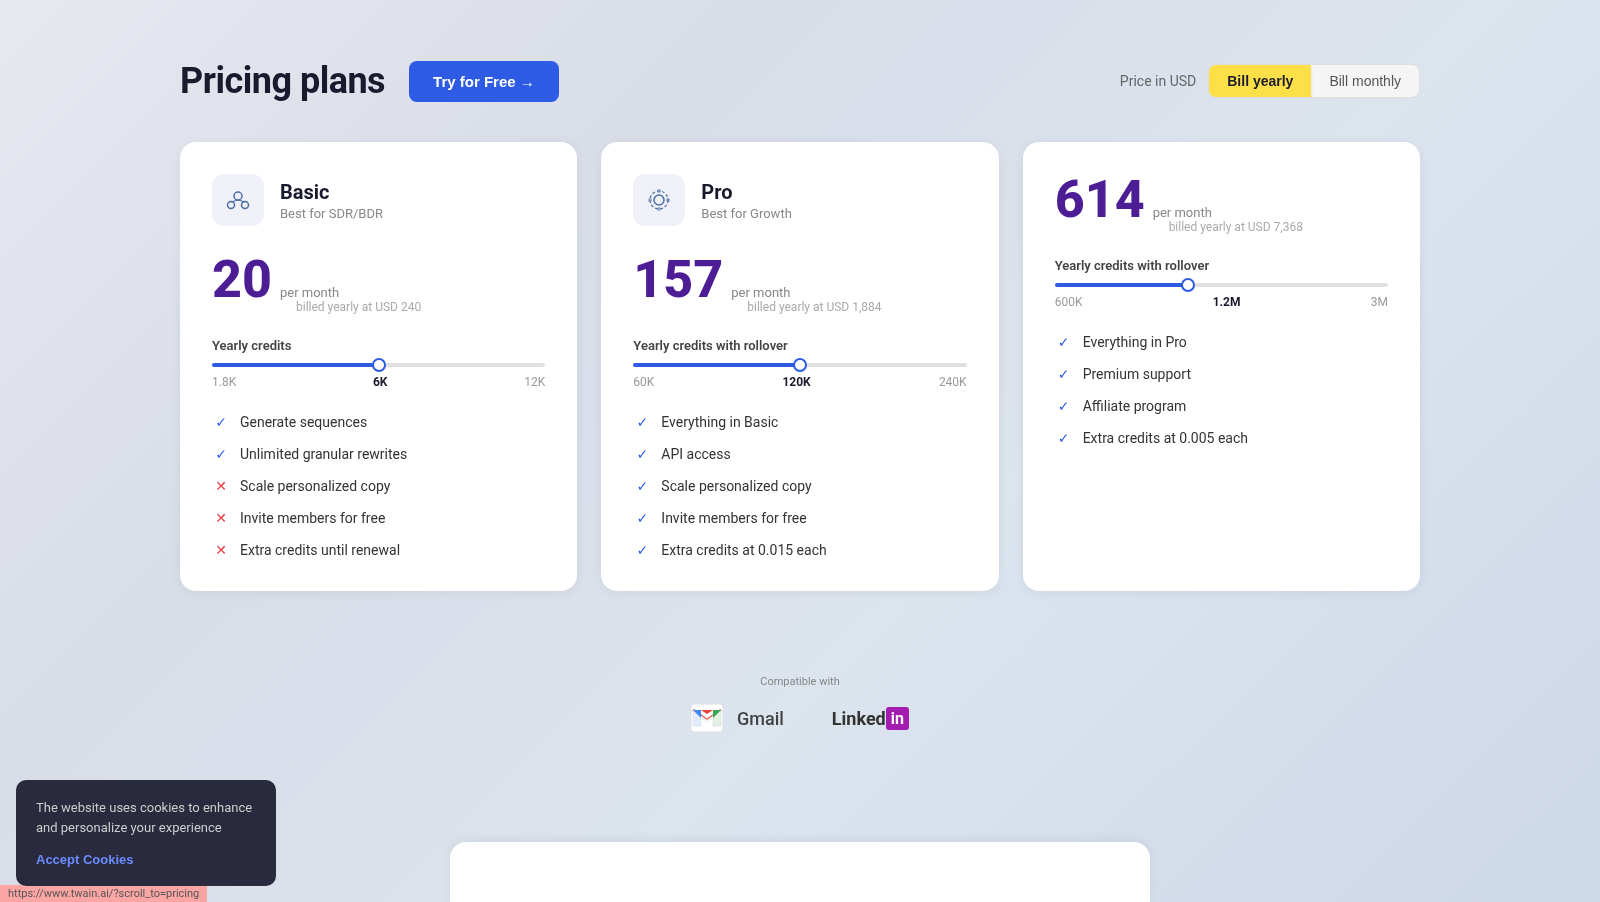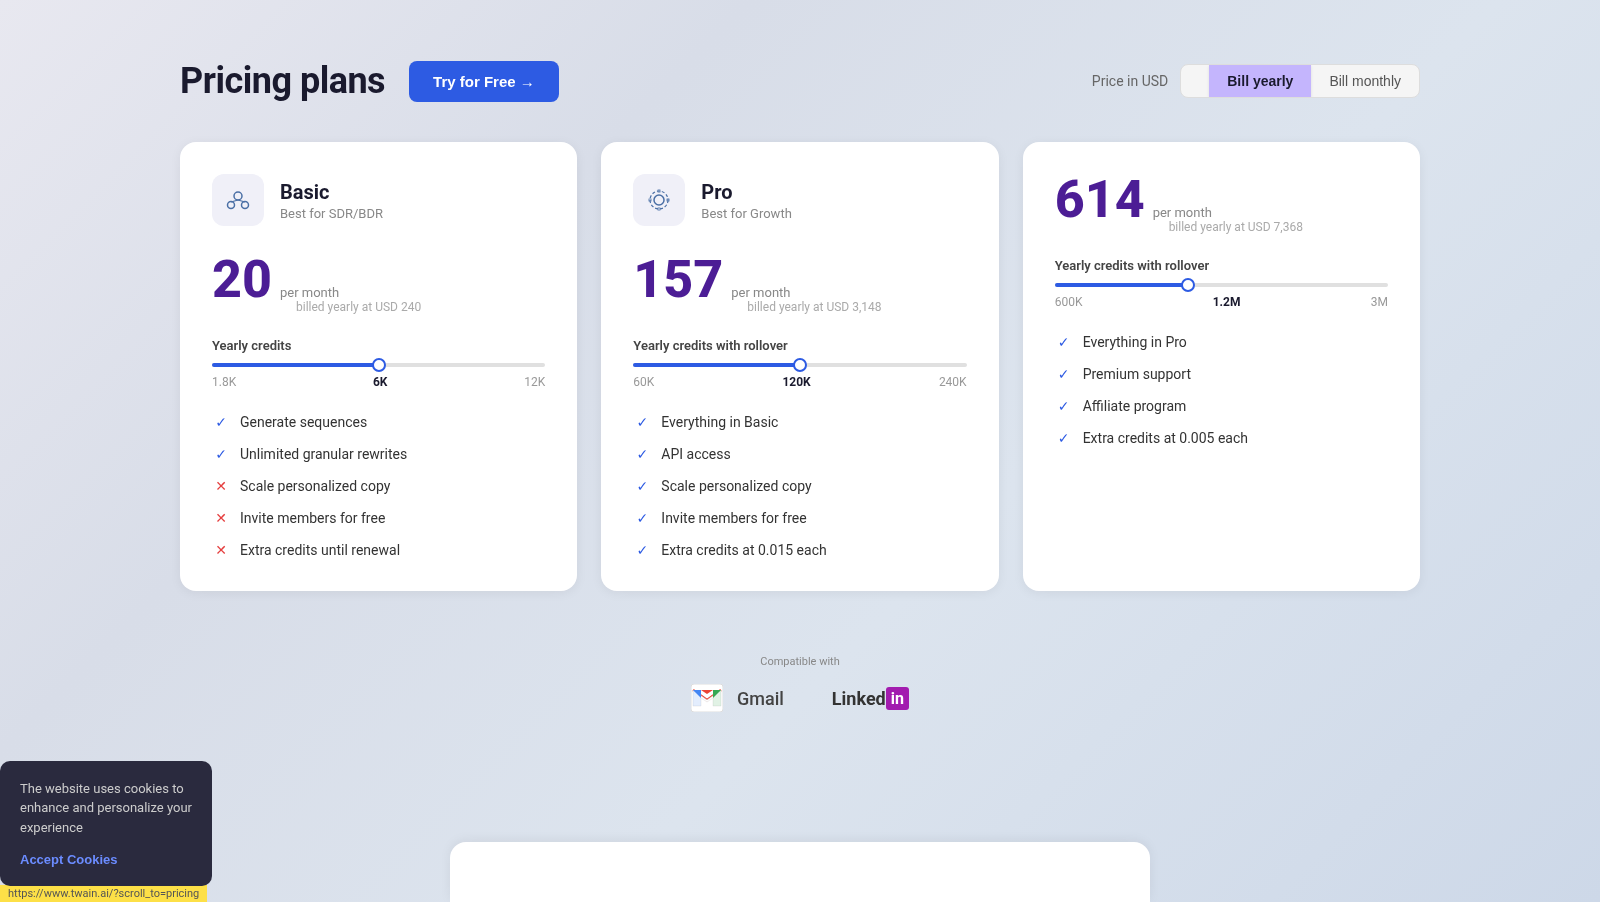--- a/index.html
+++ b/index.html
@@ -75,33 +75,32 @@
       padding: 8px 18px;
       font-size: 14px;
       font-weight: 500;
       cursor: pointer;
       border: none;
       background: transparent;
       color: #555;
     }
 
     .billing-btn.active {
-      background: #c4b5fd;
+      background: #fde047;
       color: #1a1a2e;
       font-weight: 600;
       box-shadow: 0 1px 3px rgba(0,0,0,0.1);
-      margin-left: 28px;
     }
 
     
     .cards-container {
       display: grid;
       grid-template-columns: 1fr 1fr 1fr;
       gap: 24px;
-      margin-bottom: 64px;
+      margin-bottom: 84px;
     }
 
     .card {
       background: white;
       border-radius: 16px;
       padding: 32px;
       box-shadow: 0 2px 12px rgba(0,0,0,0.06);
     }
 
     .card-header {
@@ -305,26 +304,26 @@
       padding: 2px 5px;
       border-radius: 3px;
       font-size: 16px;
       font-weight: 700;
     }
 
     
     .cookie-banner {
       position: fixed;
       bottom: 16px;
-      left: 0;
+      left: 16px;
       background: #2a2a3e;
       color: white;
       border-radius: 10px;
       padding: 18px 20px;
-      width: 212px;
+      width: 260px;
       z-index: 100;
     }
 
     .cookie-text {
       font-size: 13px;
       color: #ccc;
       margin-bottom: 12px;
       line-height: 1.5;
     }
 
@@ -335,21 +334,21 @@
       cursor: pointer;
       background: none;
       border: none;
     }
 
     
     .url-bar {
       position: fixed;
       bottom: 0;
       left: 0;
-      background: #fde047;
+      background: #fca5a5;
       color: #555;
       font-size: 11px;
       padding: 2px 8px;
       border-top: 1px solid #ddd;
     }
 
     
     .bottom-partial {
       position: absolute;
       bottom: 0;
@@ -462,21 +461,21 @@
         <div>
           <div class="card-name">Pro</div>
           <div class="card-subtitle">Best for Growth</div>
         </div>
       </div>
 
       <div class="price-row">
         <div class="price-amount">157</div>
         <div class="price-details">
           <span class="per-month">per month</span>
-          <span class="billed-yearly">billed yearly at USD 3,148</span>
+          <span class="billed-yearly">billed yearly at USD 1,884</span>
         </div>
       </div>
 
       <div class="credits-section">
         <div class="credits-label">Yearly credits with rollover</div>
         <div class="slider-wrapper">
           <div class="slider-track">
             <div class="slider-fill" style="width: 50%;"></div>
             <div class="slider-thumb" style="left: 50%;"></div>
           </div>

